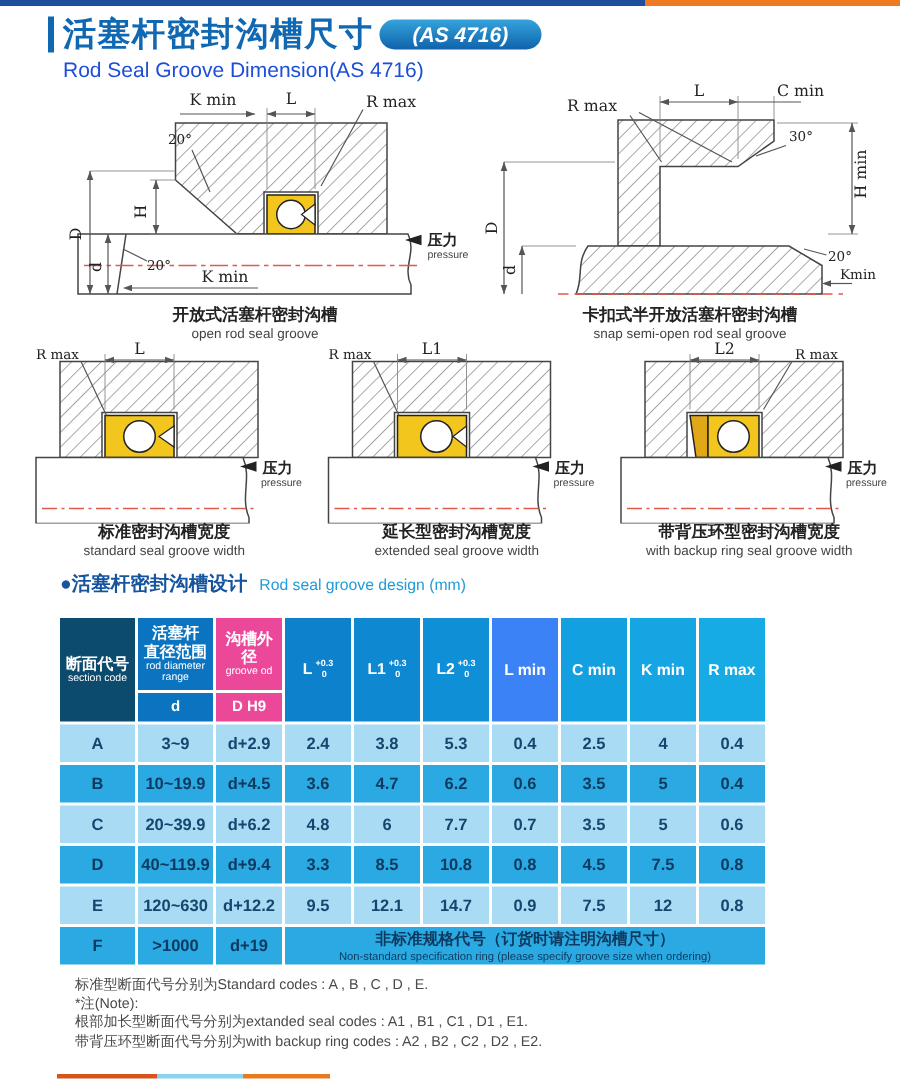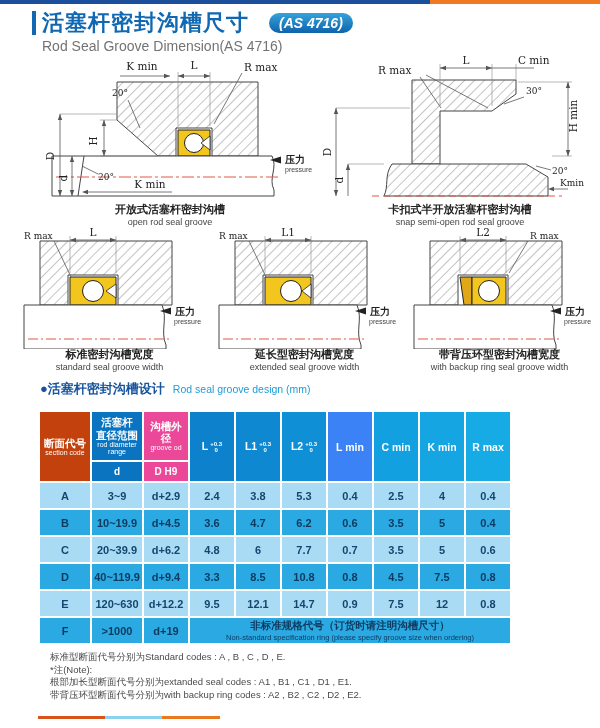--- a/index.html
+++ b/index.html
@@ -4,26 +4,26 @@
 <style>
   html,body{margin:0;padding:0;}
   body{width:600px;height:728px;background:#fff;overflow:hidden;
        font-family:"Liberation Sans",sans-serif;position:relative;}
   
   .topbar{display:flex;height:4px;width:100%;}
   .topbar .tb-left{width:430px;background:#1b4e9b;}
   .topbar .tb-right{flex:1;background:#ee7b21;}
   
   .titleblock{margin:7px 0 0 32px;}
-  .titlerow{display:flex;align-items:center;gap:20px;}
+  .titlerow{display:flex;align-items:center;gap:4px;}
   .page-title{font-size:22px;font-weight:bold;color:#1068b2;letter-spacing:1px;
               border-left:4px solid #1068b2;padding-left:6px;line-height:1.1;}
   .badge{background:linear-gradient(180deg,#35a3dc,#0f63ab);color:#fff;font-weight:bold;
-         font-style:italic;font-size:14px;padding:2px 10px;border-radius:13px;}
-  .subtitle{color:#737373;font-size:14px;margin:3px 0 0 10px;}
+         font-style:italic;font-size:14px;padding:2px 22px;border-radius:13px;}
+  .subtitle{color:#1d4ed8;font-size:14px;margin:3px 0 0 10px;}
   
   .figrow1{display:flex;margin:2px 0 0 20px;}
   .figrow2{display:flex;margin:0 0 0 12px;}
   figure{margin:0;padding:0;text-align:center;}
   figcaption{margin-top:-2px;}
   .cap-zh{font-size:11px;font-weight:bold;color:#222;}
   .cap-en{font-size:9px;color:#444;}
   svg{display:block;}
   .cad{font-family:"DejaVu Serif",serif;font-size:10.5px;fill:#222;}
   .cad-sm{font-family:"DejaVu Serif",serif;font-size:9px;fill:#222;}
@@ -38,21 +38,21 @@
   .tsec .t-zh{font-size:13px;font-weight:bold;color:#17549e;}
   .tsec .t-en{font-size:10.5px;color:#1f9cd9;}
   table.spec{border-collapse:separate;border-spacing:2px;margin-left:38px;}
   table.spec th,table.spec td{text-align:center;vertical-align:middle;padding:0 2px;}
   table.spec th{color:#fff;font-weight:bold;font-size:10.5px;height:48px;}
   table.spec tr.subrow th{height:19px;font-size:10px;}
   .h-zh{display:block;font-size:10.5px;line-height:1.15;}
   .h-en{display:block;font-size:7px;font-weight:normal;line-height:1.1;}
   .tol{display:inline-flex;flex-direction:column;font-size:6px;line-height:1.05;
        margin-left:2px;vertical-align:middle;font-style:normal;}
-  .c1{background:#c2410c;}.c2{background:#0b74c0;}.c3{background:#ec4899;}
+  .c1{background:#0c4a6e;}.c2{background:#0b74c0;}.c3{background:#ec4899;}
   .c4{background:#0d81cc;}.c5{background:#0e88d1;}.c6{background:#0f8fd6;}
   .c7{background:#3b82f6;}.c8{background:#13a0e0;}.c9{background:#15a5e3;}.c10{background:#17abe6;}
   tr.r-light td{background:#a9dcf4;color:#14466e;}
   tr.r-dark td{background:#2aa9e2;color:#0e3a5f;}
   table.spec td{font-size:11px;font-weight:bold;height:25px;}
   td.note-cell{text-align:left;padding-left:10px;height:34px;}
   .fn-zh{display:block;font-size:10.5px;font-weight:bold;}
   .fn-en{display:block;font-size:7.5px;font-weight:normal;}
   
   .notes{margin:6px 0 0 50px;font-size:9.5px;color:#4a4a4a;line-height:1.32;}

